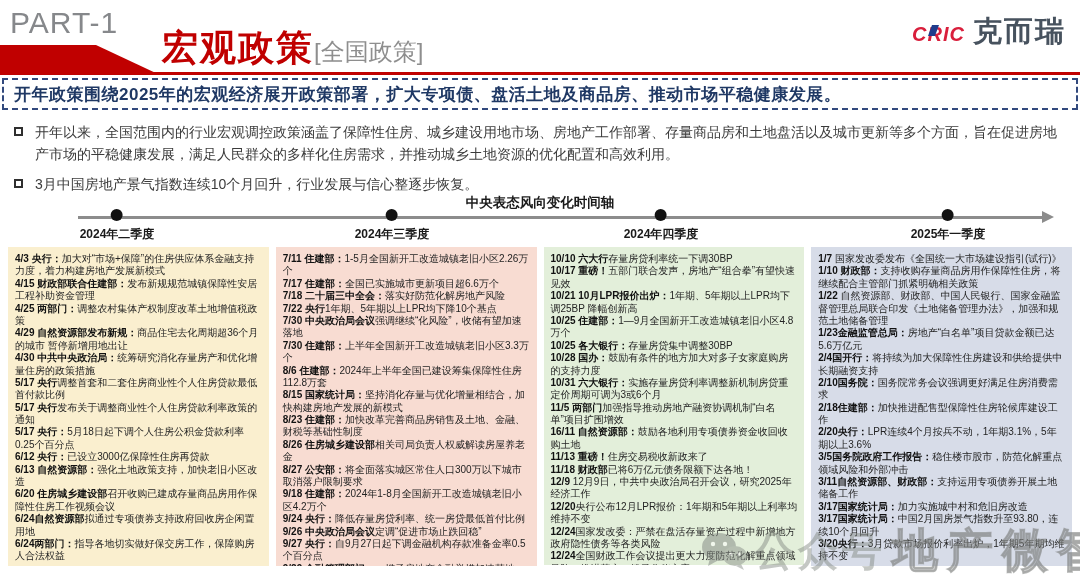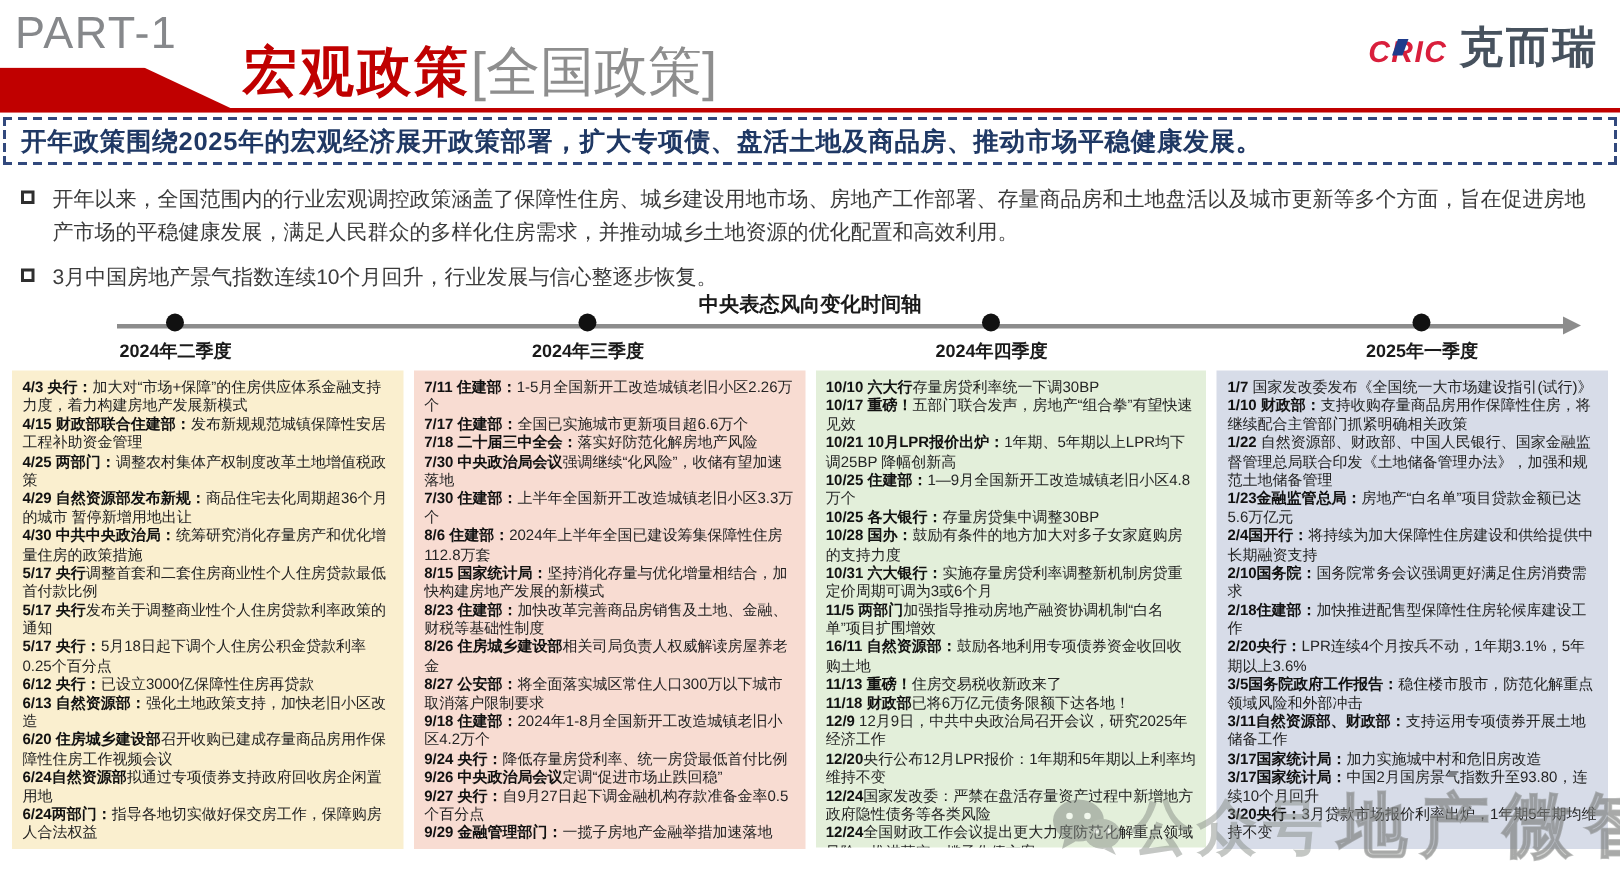--- a/index.html
+++ b/index.html
@@ -8,21 +8,21 @@
   .slide{
     position:relative; width:1080px; height:586px; background:#ffffff;
     overflow:hidden; margin:0 auto;
   }
   
   .part-label{ position:absolute; left:10px; top:6px; font-size:30px; color:#86888b; letter-spacing:1px; }
   .ribbon{ position:absolute; left:0; top:45px; width:160px; height:30px; background:#c00000;
            clip-path:polygon(0 0,60% 0,100% 100%,0 100%); }
   .header-rule{ position:absolute; left:0; top:72px; width:1080px; height:3px; background:#c00000; }
   .page-title{ position:absolute; left:162px; top:24px; font-size:36px; font-weight:bold; color:#c00000; letter-spacing:2px; }
-  .page-subtitle{ display:inline; font-size:36px; font-weight:normal; color:#8e8e8e; letter-spacing:0; }
+  .page-subtitle{ display:inline; font-size:24px; font-weight:normal; color:#8e8e8e; letter-spacing:0; }
   .logo{ position:absolute; right:14px; top:12px; display:flex; align-items:baseline; gap:8px; }
   .logo-en{ font-size:20px; font-weight:900; font-style:italic; color:#d91f3c; letter-spacing:1px; position:relative; }
   .logo-accent{ position:absolute; right:28px; top:2px; width:7px; height:11px; background:#1f3c8c; transform:skewX(-20deg); }
   .logo-cn{ font-size:29px; font-weight:600; color:#47525e; letter-spacing:2px; }
   
   .banner{
     position:absolute; left:2px; top:78px; width:1076px; height:32px;
     border:2px dashed #32497d; background:#ffffff;
     display:flex; align-items:center; padding:0 10px;
     font-size:17px; font-weight:bold; color:#1f3864; letter-spacing:0.5px; white-space:nowrap; overflow:hidden;
@@ -137,20 +137,21 @@
         <p><span class="b">6/24两部门：</span><span>指导各地切实做好保交房工作，保障购房人合法权益</span></p>
       </div>
     <div class="col" style="background-color: rgb(248, 220, 210);">
 
         <p><span class="b">7/11 住建部：</span><span>1-5月全国新开工改造城镇老旧小区2.26万个</span></p>
 
         <p><span class="b">7/17 住建部：</span><span>全国已实施城市更新项目超6.6万个</span></p>
 
         <p><span class="b">7/18 二十届三中全会：</span><span>落实好防范化解房地产风险</span></p>
 
+        <p><span class="b">7/22 央行</span><span>1年期、5年期以上LPR均下降10个基点</span></p>
 
         <p><span class="b">7/30 中央政治局会议</span><span>强调继续“化风险”，收储有望加速落地</span></p>
 
         <p><span class="b">7/30 住建部：</span><span>上半年全国新开工改造城镇老旧小区3.3万个</span></p>
 
         <p><span class="b">8/6 住建部：</span><span>2024年上半年全国已建设筹集保障性住房112.8万套</span></p>
 
         <p><span class="b">8/15 国家统计局：</span><span>坚持消化存量与优化增量相结合，加快构建房地产发展的新模式</span></p>
 
         <p><span class="b">8/23 住建部：</span><span>加快改革完善商品房销售及土地、金融、财税等基础性制度</span></p>

